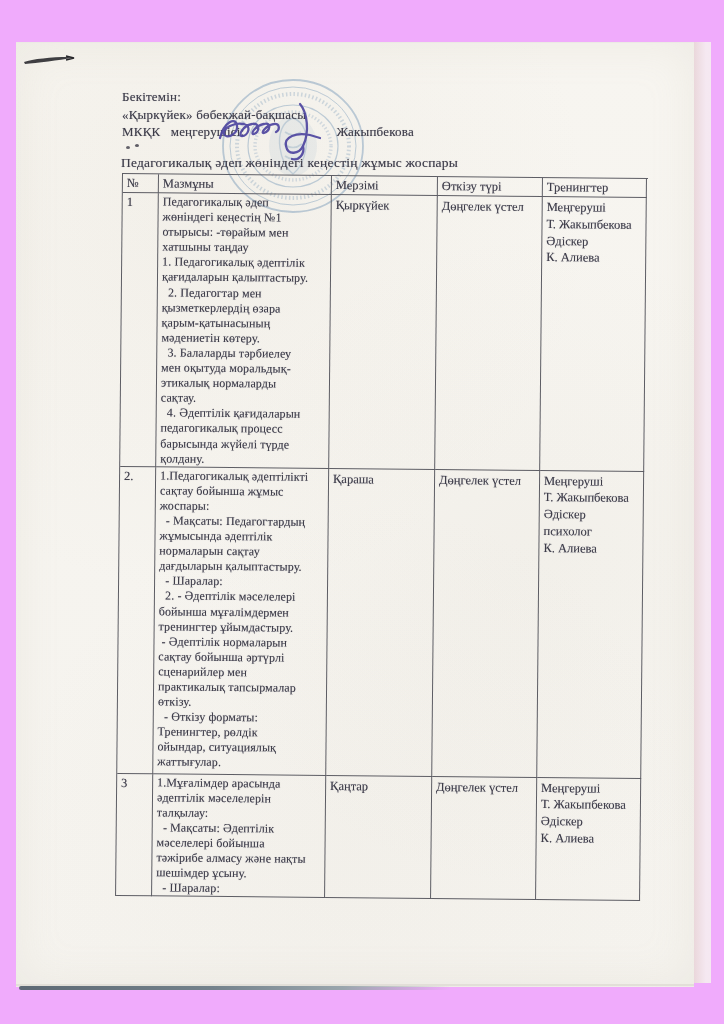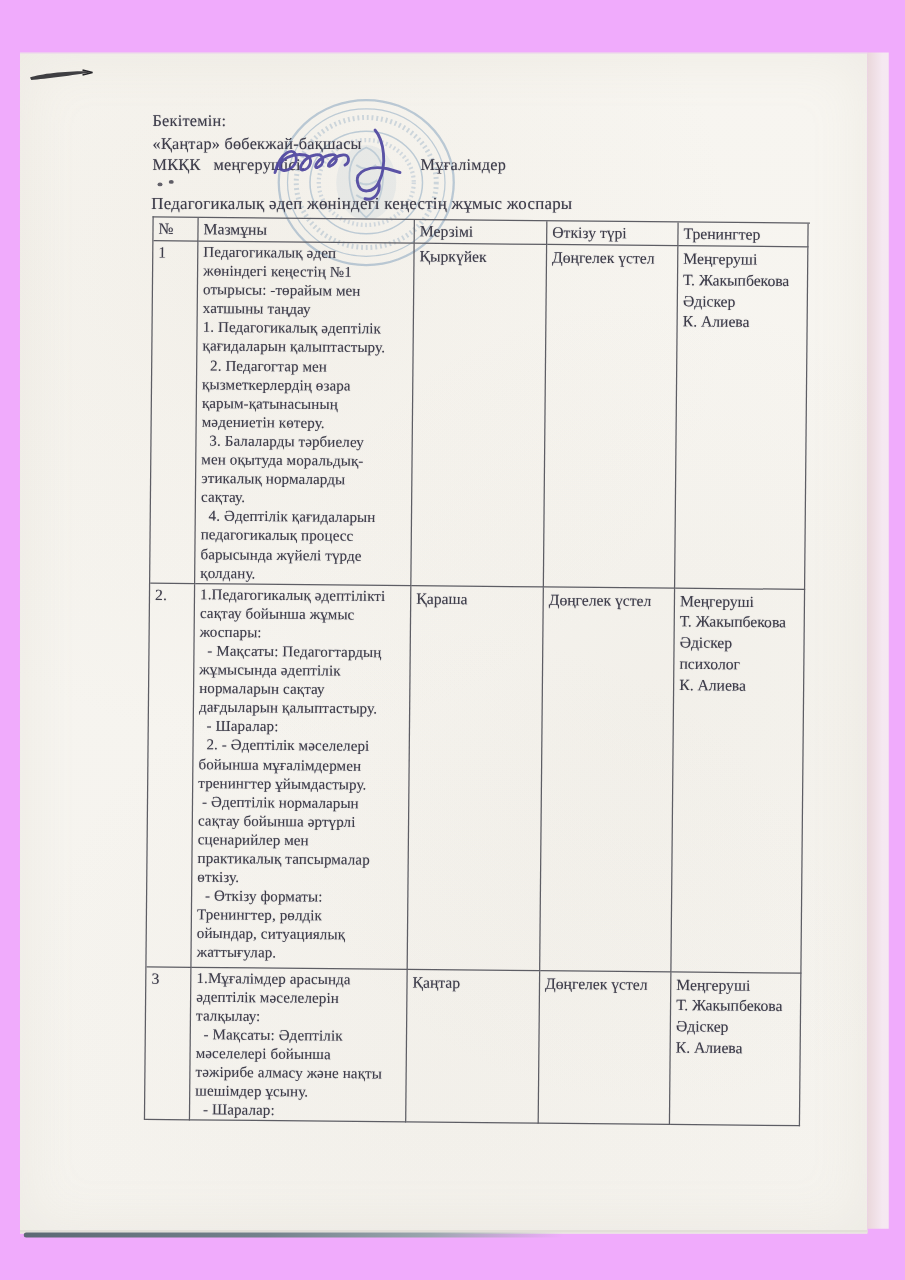--- a/index.html
+++ b/index.html
@@ -106,22 +106,22 @@
   <svg class="sig" width="118" height="64" viewBox="0 0 118 64">
     <g fill="none" stroke="#4f46a0" stroke-width="2.3" stroke-linecap="round">
       <path d="M4,38 C8,22 20,16 21,26 C22,34 10,40 8,34 C7,28 18,22 28,24 C36,26 32,36 26,36 C22,36 26,26 36,24 C44,22 44,32 38,34 C34,35 38,26 48,24 C56,22 54,31 48,33 C44,34 50,25 58,24 C64,23 64,30 60,32"></path>
       <path d="M84,4 C91,12 94,32 87,46 C83,54 72,56 70,46 C68,37 80,32 94,35 L104,38"></path>
       <path d="M87,46 C89,54 83,61 76,59"></path>
     </g>
   </svg>
 
   <div class="approval txt">
     <div>Бекітемін:</div>
-    <div>«Қаңтар» бөбекжай-бақшасы</div>
-    <div class="line3"><span>МКҚК   меңгерушісі:</span><span class="sig-gap"></span><span>Мұғалімдер</span></div>
+    <div>«Қыркүйек» бөбекжай-бақшасы</div>
+    <div class="line3"><span>МКҚК   меңгерушісі:</span><span class="sig-gap"></span><span>Жакыпбекова</span></div>
   </div>
 
   <div class="specks"></div>
 
   <div class="doc-title txt">Педагогикалық әдеп жөніндегі кеңестің жұмыс жоспары</div>
 
   <div class="tbl">
     <div class="tr thead">
       <div class="th txt">№</div>
       <div class="th txt">Мазмұны</div>

